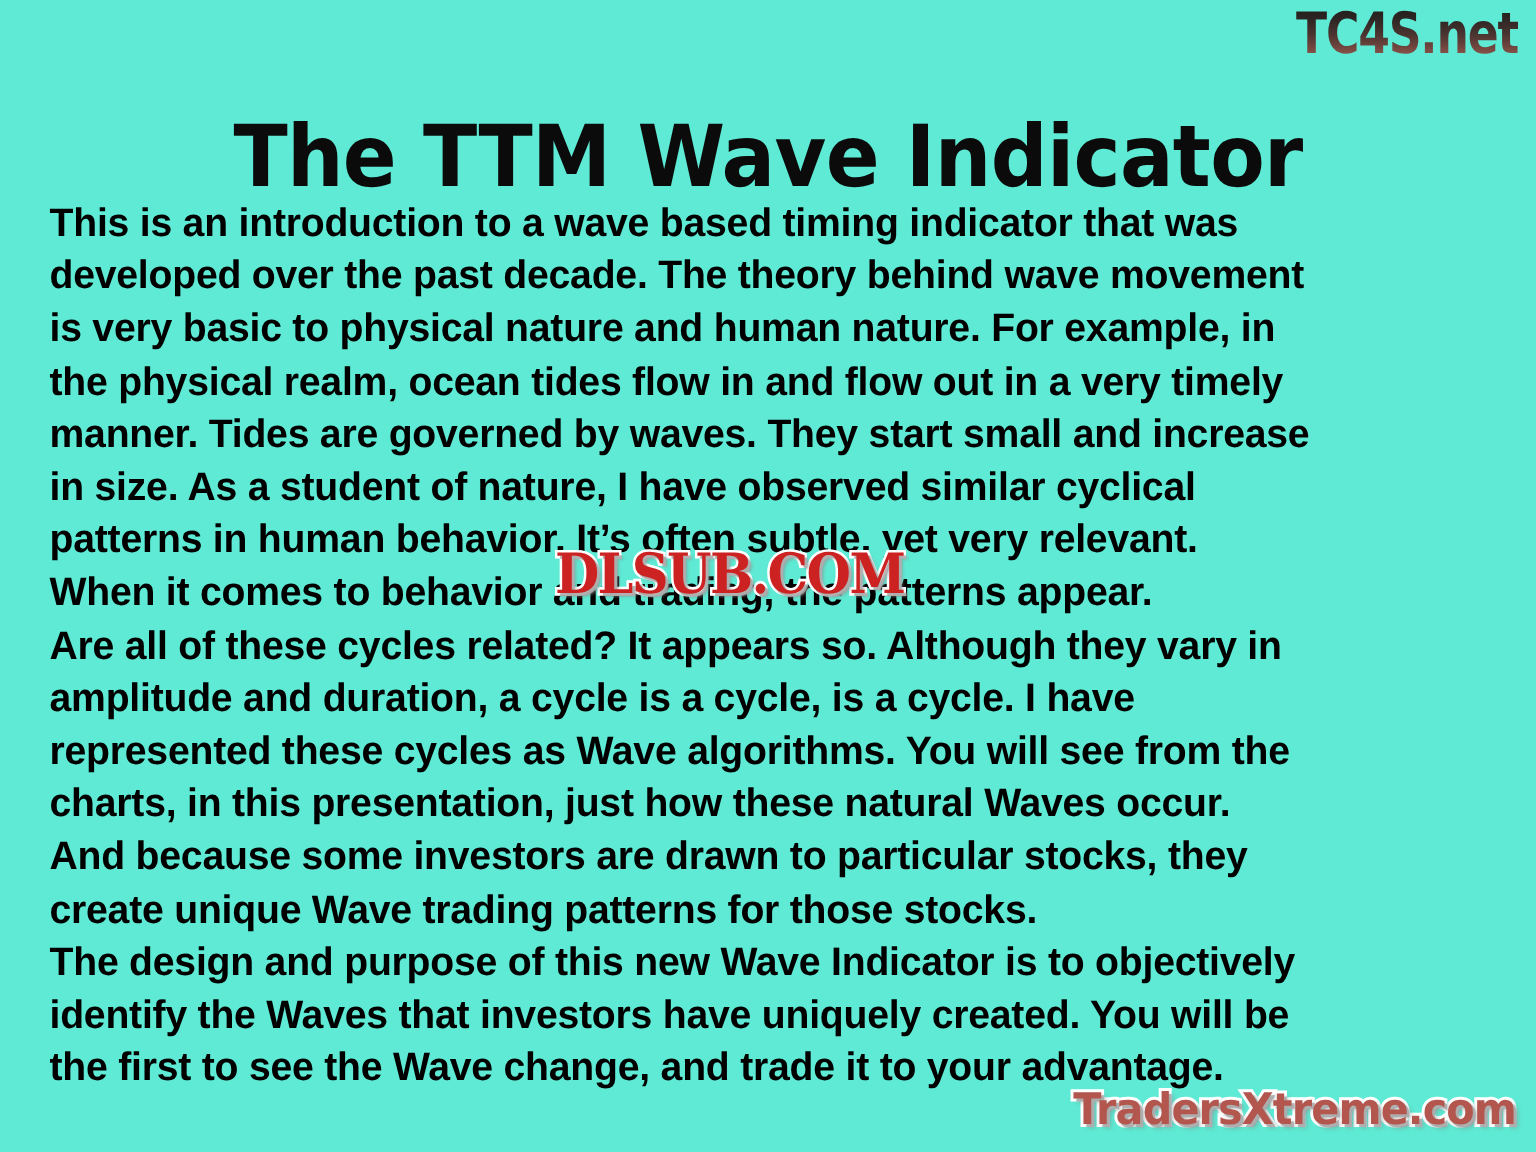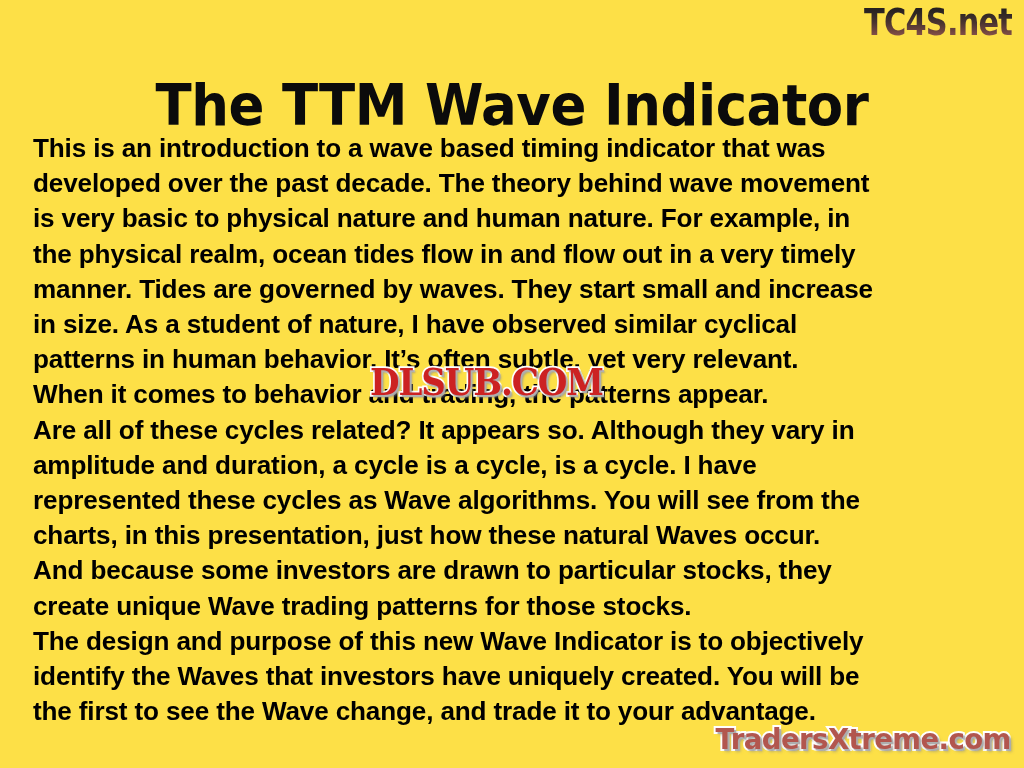--- a/index.html
+++ b/index.html
@@ -14,21 +14,21 @@
     overflow: hidden;
     position: relative;
   }
 
   #slide {
     position: absolute;
     left: 0;
     top: 0;
     width: 1024px;
     height: 768px;
-    background: #fde047;
+    background: #5eead4;
   }
 
   
   #brand-logo {
     position: absolute;
     right: 12px;
     top: 2px;
     font-family: "DejaVu Sans", sans-serif;
     font-weight: bold;
     font-size: 38px;

